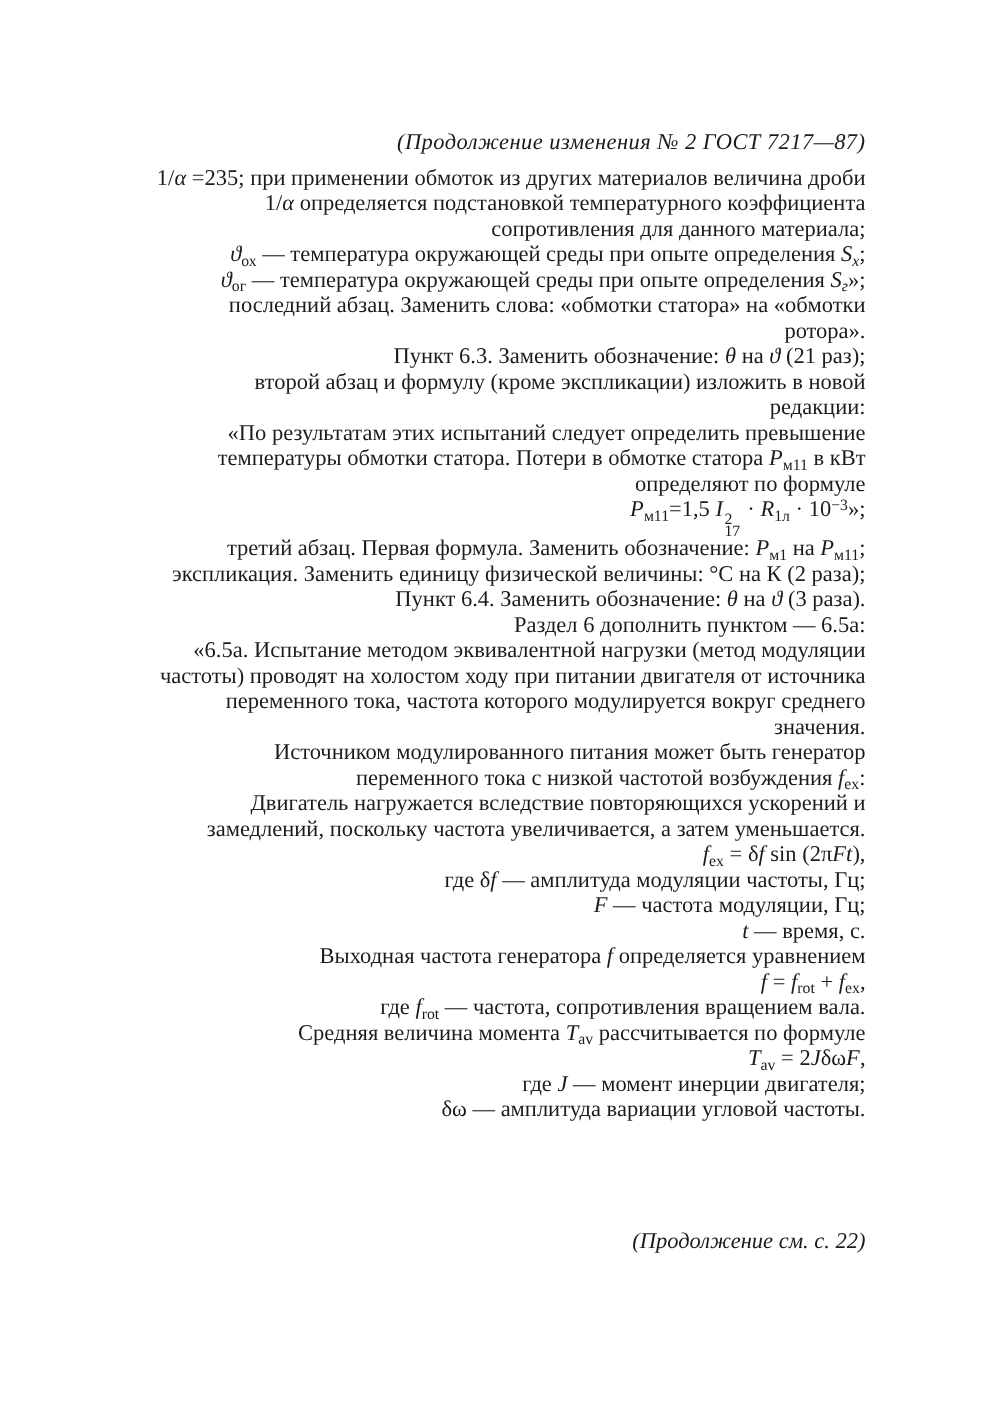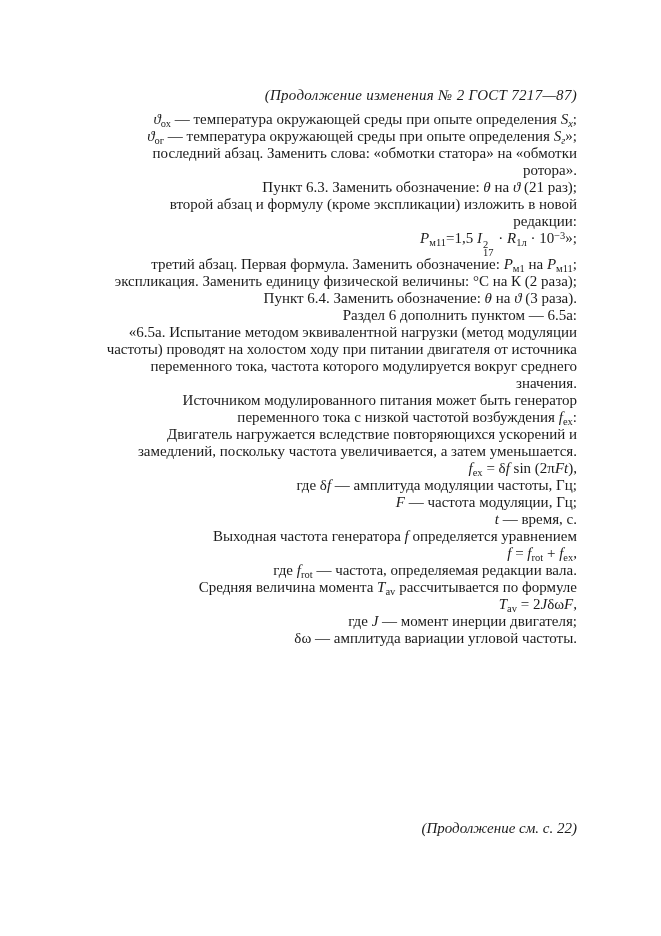--- a/index.html
+++ b/index.html
@@ -61,42 +61,44 @@
     margin-top: 38px;
   }
 </style>
 </head>
 <body>
 
 <div class="page">
   <div class="running-head">(Продолжение изменения № 2  ГОСТ  7217—87)</div>
 
   <div class="content" id="content">
+      <p class="flush"><span>1/</span><span class="it">α</span><span> =235; при применении обмоток из других материалов величина дроби 1/</span><span class="it">α</span><span> определяется подстановкой температурного коэффициента сопротивления для данного материала;</span></p>
       <p class="indent"><span class="it">ϑ</span><sub>ох</sub><span> — температура окружающей среды при опыте определения </span><span class="it">S</span><sub class="it">х</sub><span>;</span></p>
       <p class="indent"><span class="it">ϑ</span><sub>ог</sub><span> — температура окружающей среды при опыте определения </span><span class="it">S</span><sub class="it">г</sub><span>»;</span></p>
       <p class="indent"><span>последний абзац. Заменить слова: «обмотки статора» на «обмотки ротора».</span></p>
       <p class="indent"><span>Пункт 6.3. Заменить обозначение: </span><span class="it">θ</span><span> на </span><span class="it">ϑ</span><span> (21 раз);</span></p>
       <p class="indent"><span>второй абзац и формулу (кроме экспликации) изложить в новой редакции:</span></p>
+      <p class="indent"><span>«По результатам этих испытаний следует определить превышение температуры обмотки статора. Потери в обмотке статора </span><span class="it">P</span><sub>м11</sub><span> в кВт определяют по формуле</span></p>
       <p class="formula"><span class="it">P</span><sub>м11</sub><span>=1,5 </span><span class="it">I</span><span class="stack">
           <span>2</span>
           <span>17</span>
         </span><span> · </span><span class="it">R</span><sub>1л</sub><span> · 10</span><sup>−3</sup><span>»;</span></p>
       <p class="indent"><span>третий абзац. Первая формула. Заменить обозначение: </span><span class="it">P</span><sub>м1</sub><span> на </span><span class="it">P</span><sub>м11</sub><span>; экспликация. Заменить единицу физической величины: °С на К (2 раза);</span></p>
       <p class="indent"><span>Пункт 6.4. Заменить обозначение: </span><span class="it">θ</span><span> на </span><span class="it">ϑ</span><span> (3 раза).</span></p>
       <p class="indent"><span>Раздел 6 дополнить пунктом — 6.5а:</span></p>
       <p class="indent"><span>«6.5а. Испытание методом эквивалентной нагрузки (метод модуляции частоты) проводят на холостом ходу при питании двигателя от источника переменного тока, частота которого модулируется вокруг среднего значения.</span></p>
       <p class="indent"><span>Источником модулированного питания может быть генератор переменного тока с низкой частотой возбуждения </span><span class="it">f</span><sub>ex</sub><span>:</span></p>
       <p class="indent"><span>Двигатель нагружается вследствие повторяющихся ускорений и замедлений, поскольку частота увеличивается, а затем уменьшается.</span></p>
       <p class="formula"><span class="it">f</span><sub>ex</sub><span> = δ</span><span class="it">f</span><span> sin (2π</span><span class="it">F</span><span class="it">t</span><span>),</span></p>
       <p class="flush"><span>где δ</span><span class="it">f</span><span> — амплитуда модуляции частоты, Гц;</span></p>
       <p class="list2"><span class="it">F</span><span> — частота модуляции, Гц;</span></p>
       <p class="list2"><span class="it">t</span><span> — время, с.</span></p>
       <p class="flush"><span>Выходная частота генератора </span><span class="it">f</span><span> определяется уравнением</span></p>
       <p class="formula"><span class="it">f</span><span> = </span><span class="it">f</span><sub>rot</sub><span> + </span><span class="it">f</span><sub>ex</sub><span>,</span></p>
-      <p class="flush"><span>где </span><span class="it">f</span><sub>rot</sub><span> — частота, определяемая редакции вала.</span></p>
+      <p class="flush"><span>где </span><span class="it">f</span><sub>rot</sub><span> — частота, сопротивления вращением вала.</span></p>
       <p class="sm"><span>Средняя величина момента </span><span class="it">T</span><sub>av</sub><span> рассчитывается по формуле</span></p>
       <p class="formula"><span class="it">T</span><sub>av</sub><span> = 2</span><span class="it">J</span><span>δω</span><span class="it">F</span><span>,</span></p>
       <p class="flush"><span>где </span><span class="it">J</span><span> — момент инерции двигателя;</span></p>
       <p class="sm"><span>δω — амплитуда вариации угловой частоты.</span></p>
     </div>
 
   <div class="page-foot">(Продолжение см. с. 22)</div>
 </div>
 
 </body></html>

